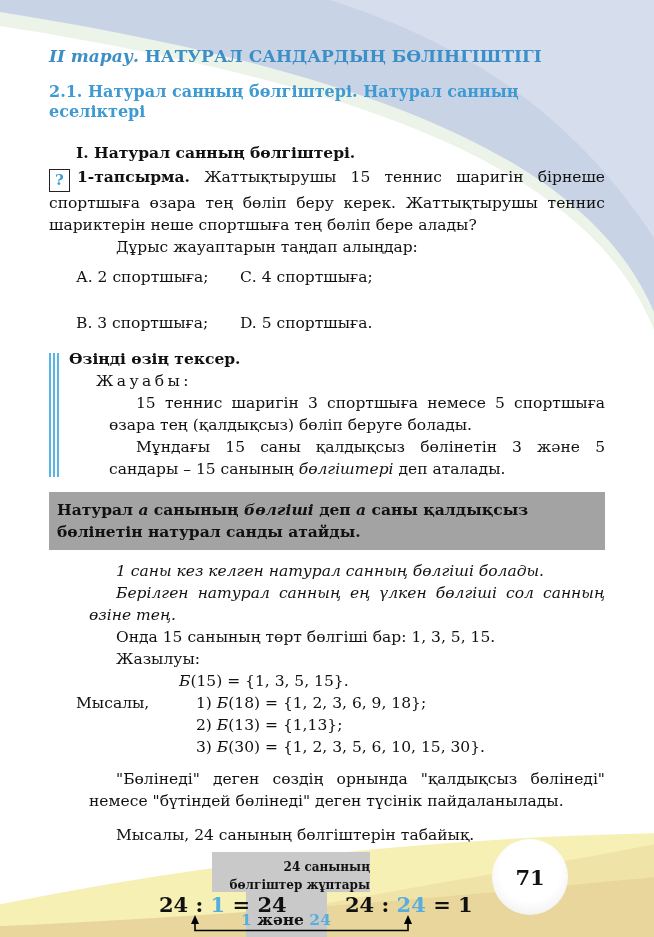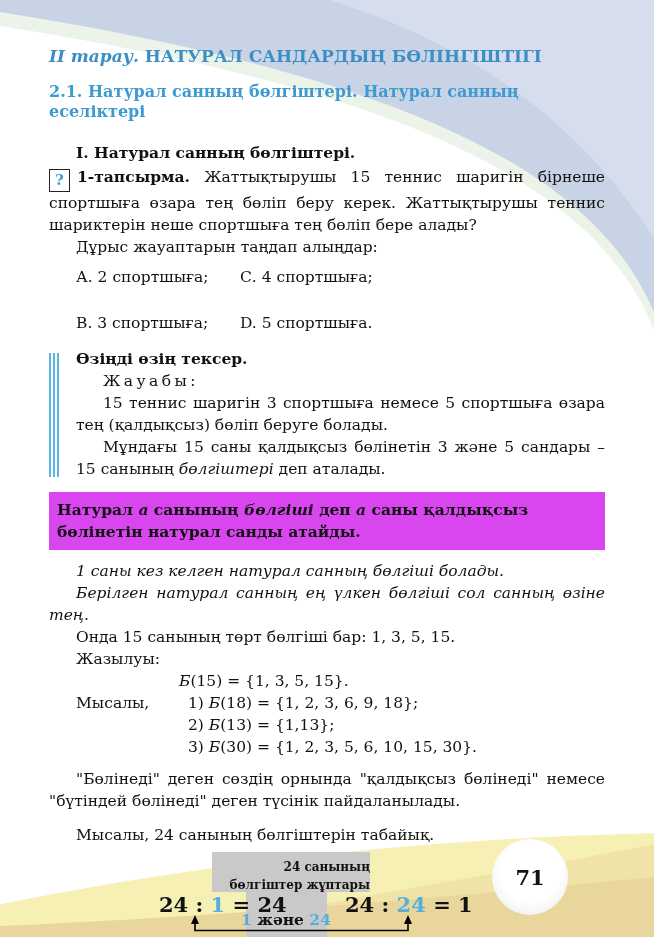--- a/index.html
+++ b/index.html
@@ -27,52 +27,52 @@
     margin:0 0 16px 0;color:#3c8fc6;
   }
   .chapter .it{font-style:italic;}
   .section-title{
     text-align:left;font-size:16px;font-weight:bold;line-height:20px;
     margin:0 0 20px 0;color:#3e9ad2;
   }
   .subheading{font-weight:bold;margin:0 0 2px 0;text-indent:27px;}
   p{margin:0;}
   .just{text-align:justify;}
-  .ind{text-indent:27px;}
+  .ind{text-indent:27px;margin-left:40px;}
   .qbox{
     display:inline-flex;align-items:center;justify-content:center;
     width:19px;height:21px;border:1px solid #222;margin-right:7px;
     color:#3e9ad2;font-weight:bold;font-size:15px;vertical-align:-3px;
     background:#fff;
   }
   .task-label{font-weight:bold;}
   .answers{
     display:grid;grid-template-columns:164px auto;row-gap:24px;
     margin:8px 0 14px 27px;
   }
   .check{
-    position:relative;padding-left:27px;margin:14px 0 12px 0;
+    position:relative;padding-left:20px;margin:14px 0 12px 0;
   }
   .check::before{
     content:"";position:absolute;left:0;top:5px;bottom:3px;width:10px;
     background:repeating-linear-gradient(90deg,#58b6e4 0 2px,transparent 2px 4px);
   }
   .check-title{font-weight:bold;}
   .answer-label{letter-spacing:.22em;text-indent:27px;}
   .defbox{
-    background:#d946ef;padding:7px 10px 7px 8px;margin:10px 0 10px 0;
+    background:#a3a3a3;padding:7px 10px 7px 8px;margin:10px 0 10px 0;
     font-weight:bold;
   }
   .defbox .lead{text-indent:20px;display:inline;}
   .it{font-style:italic;}
   .props p{font-style:italic;}
   .formula{margin-left:130px;}
   .examples{display:flex;margin-top:0;}
   .examples .ex-label{margin-left:27px;width:108px;flex:none;}
-  .examples .ex-items{margin-left:4px;}
+  .examples .ex-items{margin-left:12px;}
   .note{margin-top:10px;}
   .find24{margin-top:12px;}
   .diagram{position:relative;height:130px;margin-top:6px;}
   .d-title{
     position:absolute;left:163px;top:0;width:158px;height:40px;
     background:#c9c9c9;text-align:right;font-weight:bold;font-size:12px;line-height:18px;
     padding-top:6px;box-sizing:border-box;
   }
   .d-band{position:absolute;left:197px;top:40px;width:81px;height:74px;background:#c9c9c9;}
   .d-eq{position:absolute;font-weight:bold;font-size:21px;white-space:pre;}

